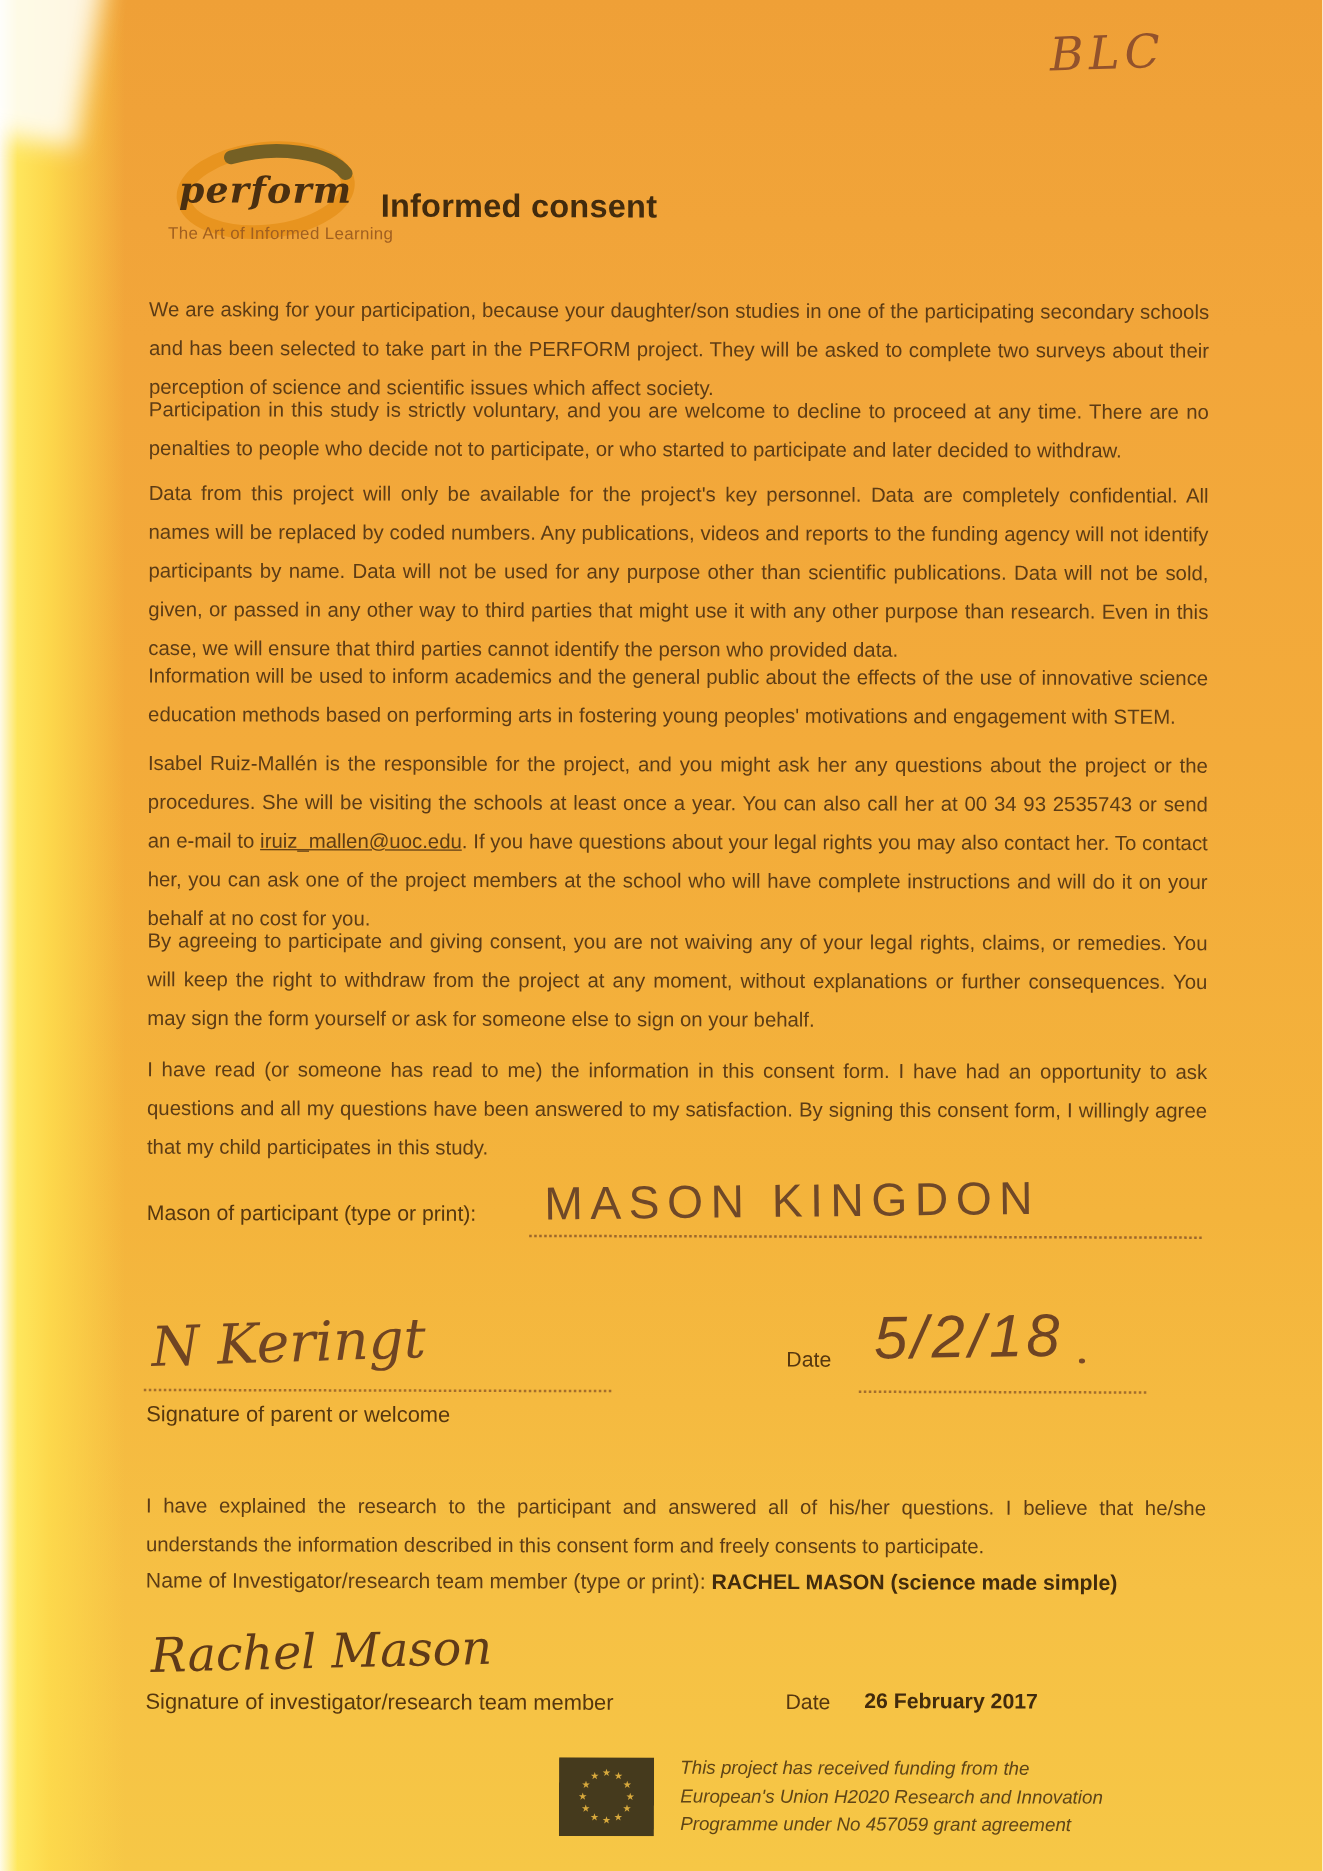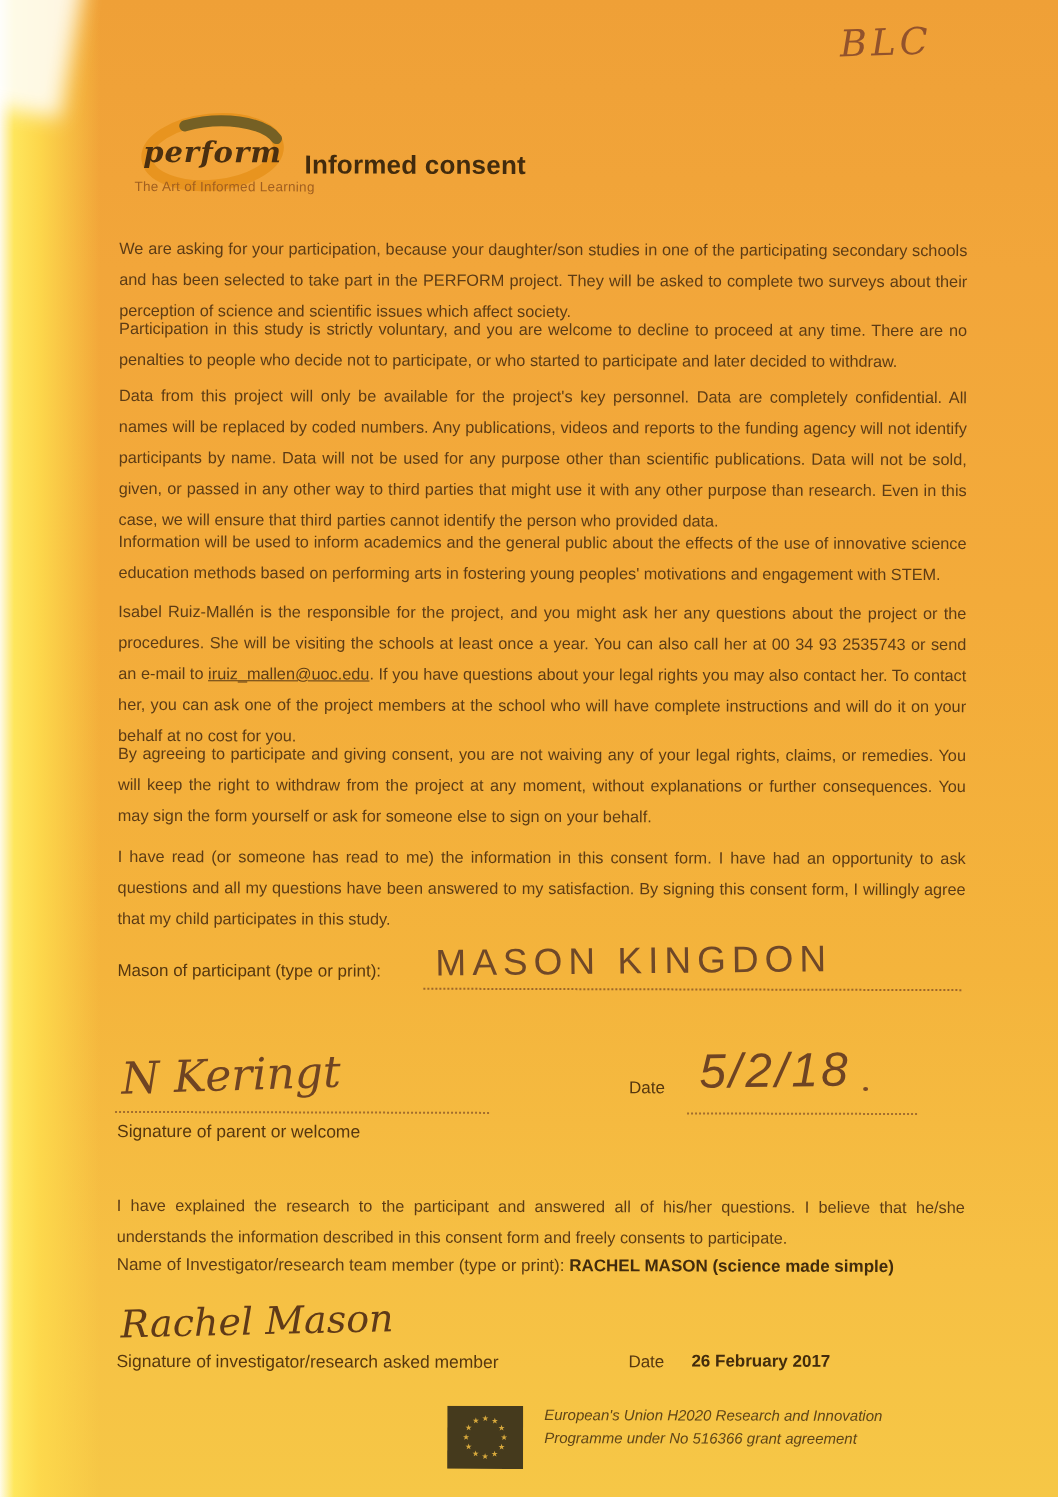--- a/index.html
+++ b/index.html
@@ -164,21 +164,21 @@
       <div class="parent-date hand">5/2/18</div>
       <div class="stray-dot"></div>
     </div>
     <div class="field-label parent-sig-label">Signature of parent or welcome</div>
 
     <p class="para inv-statement">I have explained the research to the participant and answered all of his/her questions. I believe that he/she understands the information described in this consent form and freely consents to participate.</p>
 
     <div class="inv-name-row"><span>Name of Investigator/research team member (type or print): </span><span class="inv-name-value">RACHEL MASON (science made simple)</span></div>
 
     <div class="inv-signature">Rachel Mason</div>
-    <div class="field-label inv-sig-label">Signature of investigator/research asked member</div>
+    <div class="field-label inv-sig-label">Signature of investigator/research team member</div>
     <div class="field-label date-label-inv">Date</div>
     <div class="inv-date">26 February 2017</div>
 
     <div class="eu-flag">
       <svg width="76" height="63" viewBox="0 0 76 63">
         <rect x="0" y="0" width="76" height="63" fill="#453a1d"></rect>
         <g fill="#d8a93c" font-family="DejaVu Sans, sans-serif" font-size="8" text-anchor="middle">
           <text x="38" y="15">★</text>
           <text x="47.5" y="17.5">★</text>
           <text x="54.5" y="24.5">★</text>
@@ -188,18 +188,19 @@
           <text x="38" y="53">★</text>
           <text x="28.5" y="50.5">★</text>
           <text x="21.5" y="43.5">★</text>
           <text x="19" y="34">★</text>
           <text x="21.5" y="24.5">★</text>
           <text x="28.5" y="17.5">★</text>
         </g>
       </svg>
     </div>
     <div class="funding">
+      <div>This project has received funding from the</div>
       <div>European's Union H2020 Research and Innovation</div>
-      <div>Programme under No 516366 grant agreement</div>
+      <div>Programme under No 457059 grant agreement</div>
     </div>
 
   </div>
 </div>
 
 </body></html>

